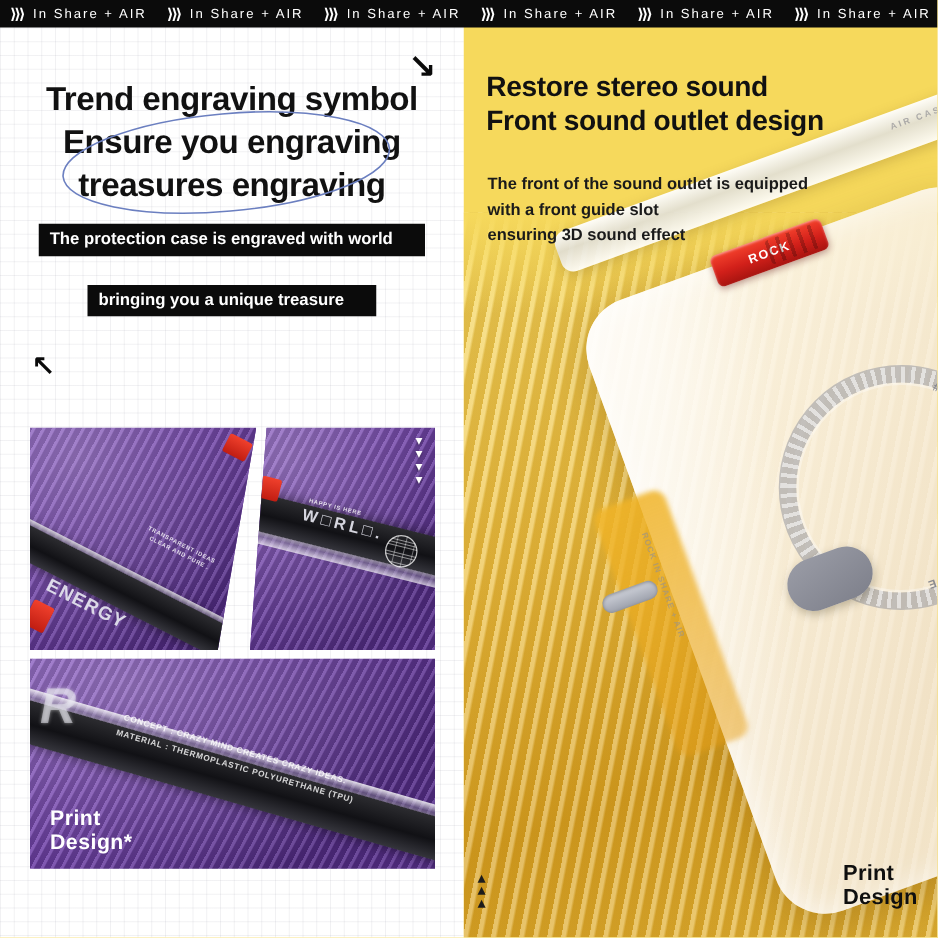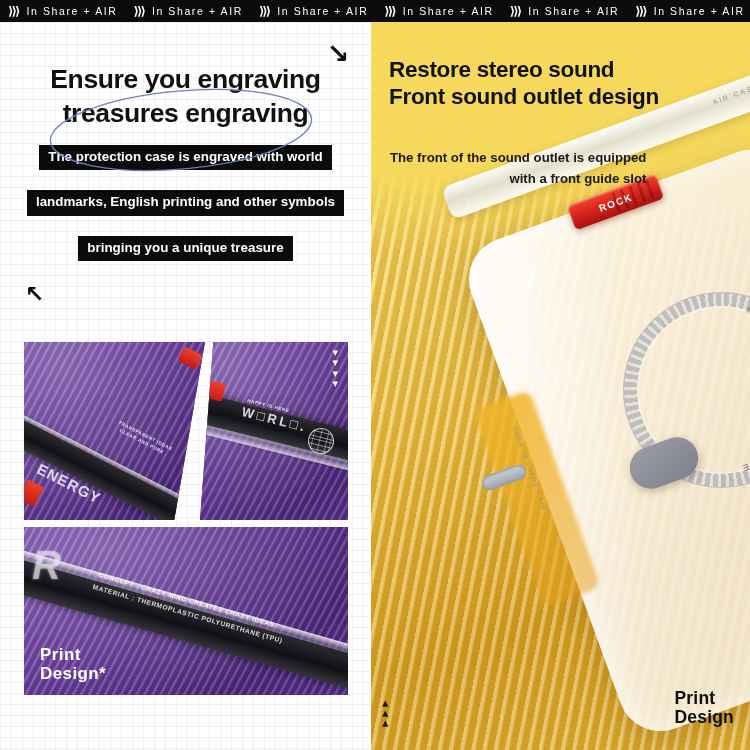--- a/index.html
+++ b/index.html
@@ -59,21 +59,21 @@
   .ellipse {
     position:absolute; left:46px; top:26px; width:270px; height:84px;
     z-index:3; pointer-events:none;
   }
   .ellipse svg { width:100%; height:100%; display:block; overflow:visible; }
 
   .hl-sub { margin-top:14px; text-align:center; }
   .hl-sub .sub-line {
     display:inline-block; background:#0b0b0b; color:#ffffff;
     font-size:13.4px; font-weight:600; line-height:1.52;
-    padding:2px 9px 3px 9px; margin-bottom:20px; white-space:nowrap;
+    padding:2px 26px 3px 9px; margin-bottom:5px; white-space:nowrap;
   }
 
   
   .photos { position:absolute; left:24px; top:342px; width:324px; }
   .photo-row { position:relative; height:178px; }
   .ph {
     position:absolute; top:0; height:178px; overflow:hidden;
     background:#6b3fa0;
   }
   .ph-a { left:0; width:181px; clip-path:polygon(0 0, 100% 0, 83% 100%, 0 100%); }
@@ -158,22 +158,22 @@
     content:""; position:absolute; inset:0;
     background:linear-gradient(180deg, #f6d95c 0%, rgba(246,217,92,0) 14%);
   }
   .r-head {
     position:absolute; left:18px; top:56px; z-index:6;
     color:#111; font-size:22.5px; font-weight:800; line-height:1.22;
     letter-spacing:-.3px;
   }
   .r-head .hl-line { display:block; white-space:nowrap; }
   .r-body {
-    position:absolute; left:19px; top:148px; z-index:6;
-    color:#1a1a1a; font-size:13.2px; font-weight:600; line-height:1.56;text-align:right;
+    position:absolute; left:19px; top:137px; z-index:6;
+    color:#1a1a1a; font-size:13.2px; font-weight:600; line-height:1.56;
   }
   .r-body .bl { display:block; white-space:nowrap; }
   .chev-up-stack {
     position:absolute; left:11px; bottom:22px; z-index:7;
     display:flex; flex-direction:column; align-items:center; gap:0px;
     color:#1c1c1c; font-size:13px; font-weight:900; line-height:.78;
     font-family:"DejaVu Sans", sans-serif;
   }
   .print-design-r {
     position:absolute; right:16px; bottom:22px; z-index:7;
@@ -284,26 +284,27 @@
 
     <div class="arrow-dr">↘</div>
 
     <div class="headline-wrap">
       <div class="ellipse">
         <svg viewBox="0 0 270 84" fill="none">
           <ellipse cx="135" cy="42" rx="131" ry="39" stroke="#6b7fc0" stroke-width="1.3" transform="rotate(-5 135 42)"></ellipse>
         </svg>
       </div>
       <div class="headline">
+        <span class="hl-line">Trend engraving symbol</span>
         <span class="hl-line">Ensure you engraving</span>
         <span class="hl-line">treasures engraving</span>
       </div>
       <div class="hl-sub">
         <span class="sub-line">The protection case is engraved with world</span><br>
-        <span class="sub-line">landmarks, English printing and other symbols</span><br>
+        <br>
         <span class="sub-line">bringing you a unique treasure</span>
       </div>
     </div>
 
     <div class="arrow-ul">↖</div>
 
     <div class="photos">
 
       <div class="photo-row">
 
@@ -378,20 +379,21 @@
     </div>
 
     <div class="r-head">
       <span class="hl-line">Restore stereo sound</span>
       <span class="hl-line">Front sound outlet design</span>
     </div>
 
     <div class="r-body">
       <span class="bl">The front of the sound outlet is equipped</span>
       <span class="bl">with a front guide slot</span>
+      <span class="bl">ensuring 3D sound effect</span>
     </div>
 
     <div class="chev-up-stack">
       <span>▴</span>
       <span>▴</span>
       <span>▴</span>
     </div>
 
     <div class="print-design-r">
       <span>Print</span><br>

